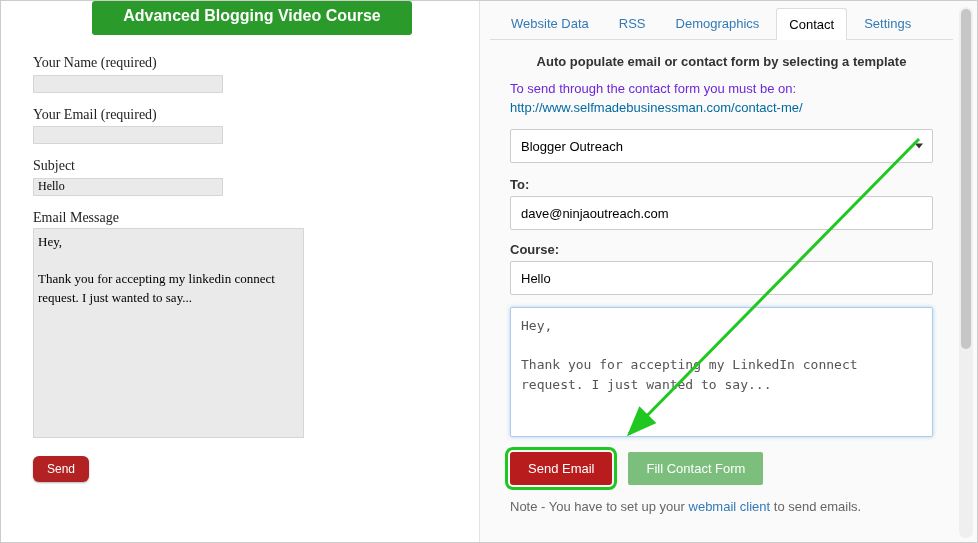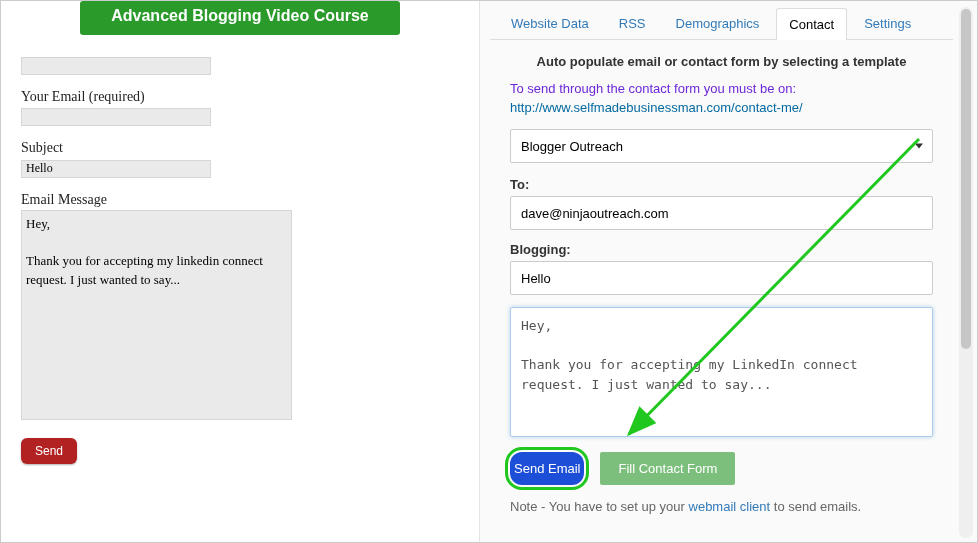--- a/index.html
+++ b/index.html
@@ -7,21 +7,21 @@
     font-family: Arial, Helvetica, sans-serif;
     background: #fff;
     width: 978px;
     height: 543px;
     overflow: hidden;
     position: relative;
     border: 1px solid #ccc;
   }
   .left-panel {
     position: absolute;
-    left: 0; top: 0;
+    left: 12px; top: 0;
     width: 478px; height: 543px;
     padding: 0 20px;
     background: #fff;
   }
   .banner {
     margin: 0 auto 20px auto;
     width: 320px;
     background: #2a9b2a;
     color: #fff;
     font-weight: bold;
@@ -130,23 +130,23 @@
     width: 100%; height: 130px;
     border: 1px solid #a9cdee; border-radius: 2px;
     padding: 8px 10px; font-size: 13px; resize: none;
     box-shadow: 0 0 4px rgba(100,160,220,.45);
     line-height: 1.5;
     margin-bottom: 12px;
     color: #555;
   }
   .btn-row { display: flex; gap: 16px; margin-bottom: 14px; }
   .btn-primary {
-    background: #1d4ed8; color: #fff;
-    border: none; padding: 9px 4px;
-    font-size: 13px; border-radius: 12px; cursor:pointer;
+    background: #b91c1c; color: #fff;
+    border: none; padding: 9px 18px;
+    font-size: 13px; border-radius: 3px; cursor:pointer;
   }
   .btn-primary.highlight { outline: 3px solid #1fc71f; outline-offset: 2px; }
   .btn-secondary {
     background: #7cbf7c; color: #fff;
     border: none; padding: 9px 18px;
     font-size: 13px; border-radius: 2px; cursor:pointer;
   }
   .note { color: #666; }
   .note .link { color: #337ab7; cursor:pointer; }
 
@@ -169,20 +169,21 @@
 </style>
 </head>
 <body>
 
 <div class="left-panel">
   <div class="banner">
     <div>Advanced Blogging Video Course</div>
   </div>
 
   <div class="form-group">
+    <label class="form-label">Your Name (required)</label>
     <input class="left-input" type="text" value="" style="">
   </div>
 
   <div class="form-group">
     <label class="form-label">Your Email (required)</label>
     <input class="left-input" type="text" value="" style="">
   </div>
 
   <div class="form-group">
     <label class="form-label">Subject</label>
@@ -217,21 +218,21 @@
       <div class="select-wrap">
         <select class="select">
           <option>Blogger Outreach</option>
         </select>
         <span class="select-caret"></span>
       </div>
 
       <label class="field-label">To:</label>
       <input class="right-input" type="text" value="dave@ninjaoutreach.com" style="">
 
-      <label class="field-label">Blogging:</label>
+      <label class="field-label">Course:</label>
       <input class="right-input" type="text" value="Hello" style="">
 
       <textarea class="right-textarea" style="">Hey,
 
 Thank you for accepting my LinkedIn connect request. I just wanted to say...</textarea>
 
       <div class="btn-row">
         <button class="btn-primary highlight">Send Email</button>
         <button class="btn-secondary">Fill Contact Form</button>
       </div>

